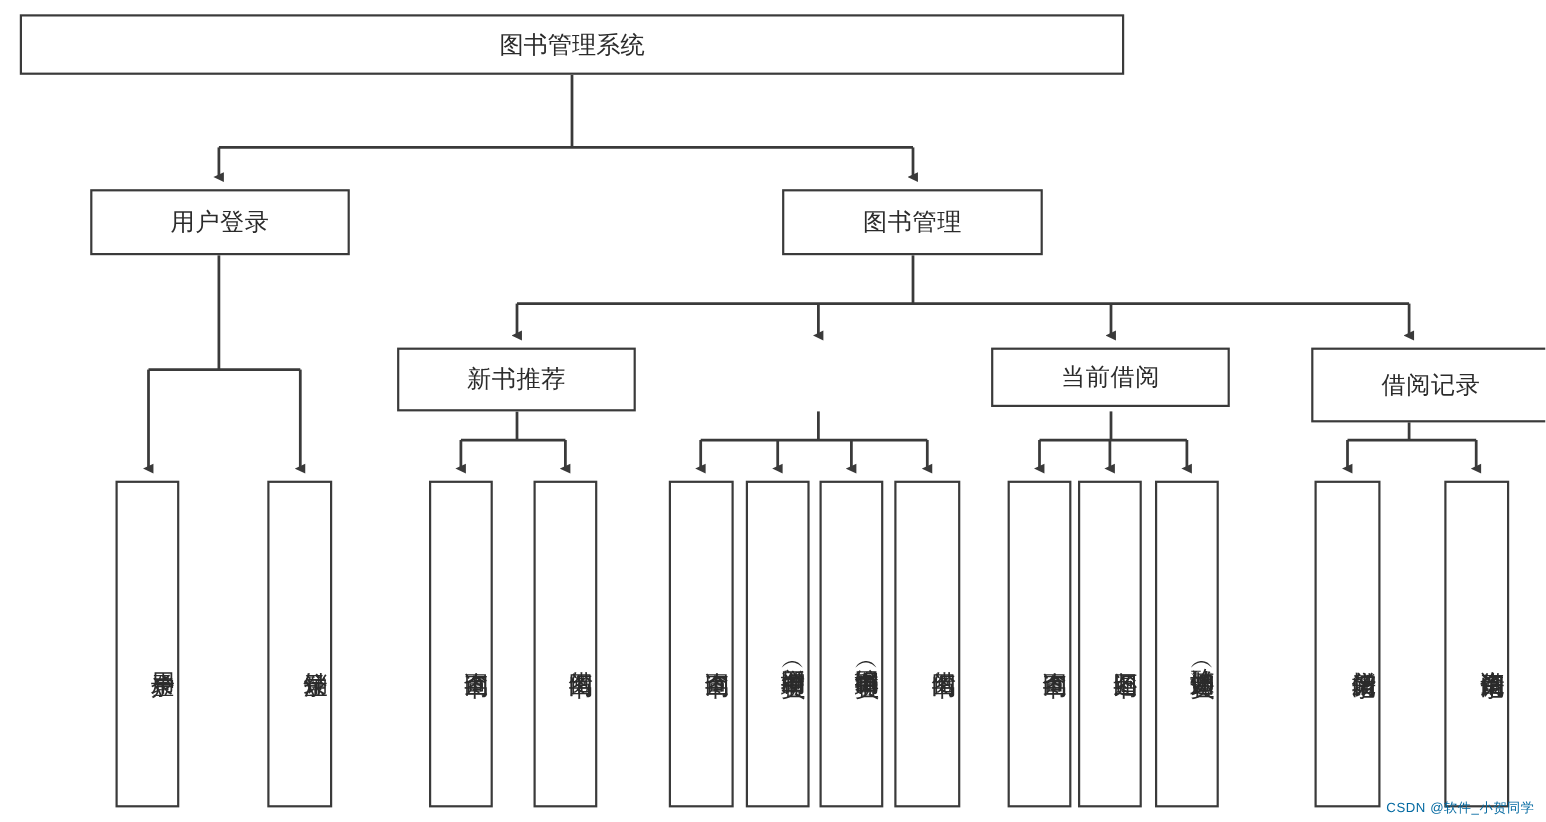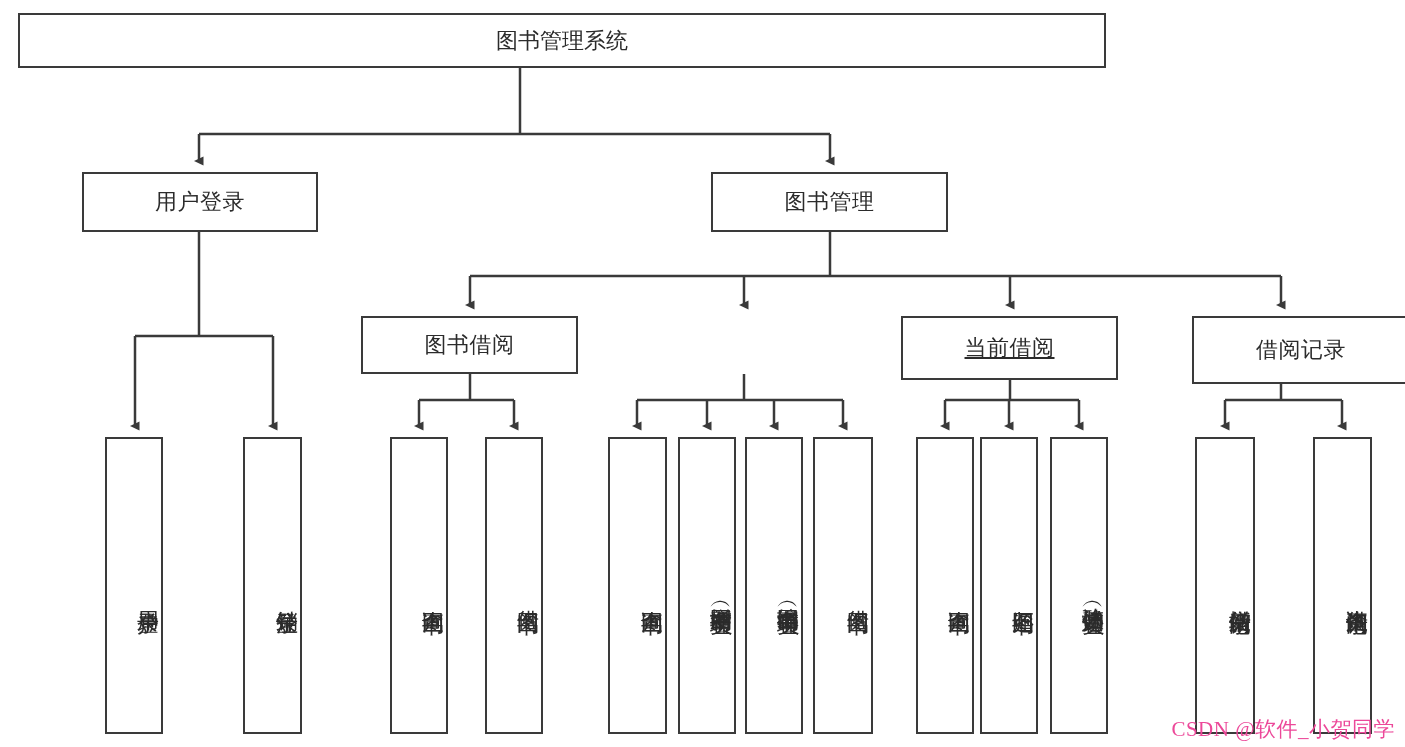--- a/index.html
+++ b/index.html
@@ -56,25 +56,24 @@
   }
   .node-v .vlabel {
     writing-mode: vertical-rl;
     text-orientation: upright;
     white-space: nowrap;
   }
   .watermark {
     position: absolute;
     right: 10px;
     bottom: 4px;
-    font-size: 21px;
-    color: #ec4899;
+    font-size: 12px;
+    color: #0369a1;
     white-space: nowrap;
     letter-spacing: 0.5px;
-    font-family: Liberation Serif, serif;
   }
 </style>
 </head>
 <body>
 
 <div id="diagram-root">
 
   <svg class="edges" viewBox="0 0 1405 747" xmlns="http://www.w3.org/2000/svg">
     <defs>
       <marker id="arrow" markerWidth="10" markerHeight="10" refX="5" refY="5" orient="auto" markerUnits="userSpaceOnUse">
@@ -118,27 +117,27 @@
       <path d="M 1009 400 L 1009 426" marker-end="url(#arrow)"></path>
       <path d="M 1079 400 L 1079 426" marker-end="url(#arrow)"></path>
 
       <path d="M 1281 374 L 1281 400"></path>
       <path d="M 1225 400 L 1342 400"></path>
       <path d="M 1225 400 L 1225 426" marker-end="url(#arrow)"></path>
       <path d="M 1342 400 L 1342 426" marker-end="url(#arrow)"></path>
     </g>
   </svg>
 
-  <div class="node node-root" style="left:18px; top:13px; width:1088px; height:55px;">图书管理系统</div>
+  <div class="node node-root" style="left:18px; top:13px; width:1004px; height:55px;">图书管理系统</div>
 
   <div class="node node-h" style="left:82px; top:172px; width:236px; height:60px;">用户登录</div>
   <div class="node node-h" style="left:711px; top:172px; width:237px; height:60px;text-align:center;">图书管理</div>
 
-  <div class="node node-h" style="left:361px; top:316px; width:217px; height:58px;">图书借阅</div>
-  <div class="node node-h" style="left:901px; top:316px; width:217px; height:64px;text-decoration:underline;">当前借阅</div>
+  <div class="node node-h" style="left:361px; top:316px; width:217px; height:58px;">新书推荐</div>
+  <div class="node node-h" style="left:901px; top:316px; width:217px; height:54px;">当前借阅</div>
   <div class="node node-h" style="left:1192px; top:316px; width:218px; height:68px;">借阅记录</div>
 
   <div class="node node-v" style="left:105px; top:437px; width:58px; height:297px;">
     <span class="vlabel">用户登录</span>
   </div>
   <div class="node node-v" style="left:243px; top:437px; width:59px; height:297px;">
     <span class="vlabel">注销登录</span>
   </div>
   <div class="node node-v" style="left:390px; top:437px; width:58px; height:297px;">
     <span class="vlabel">查询图书</span>

